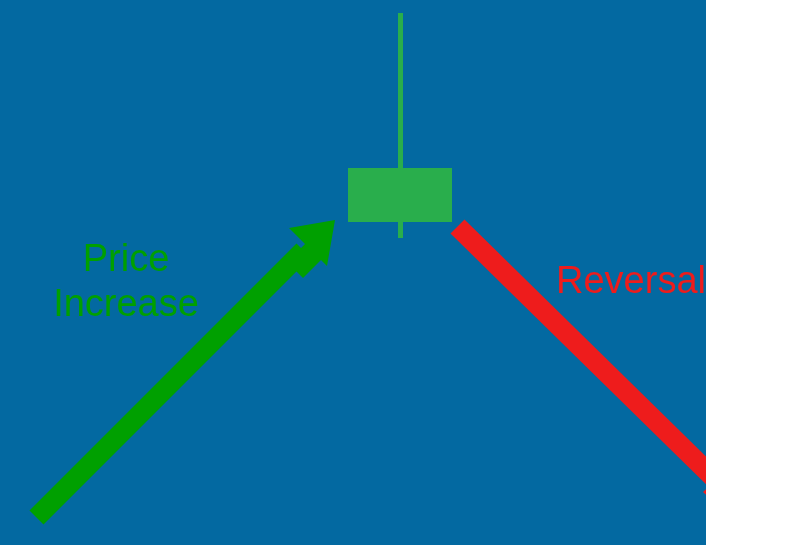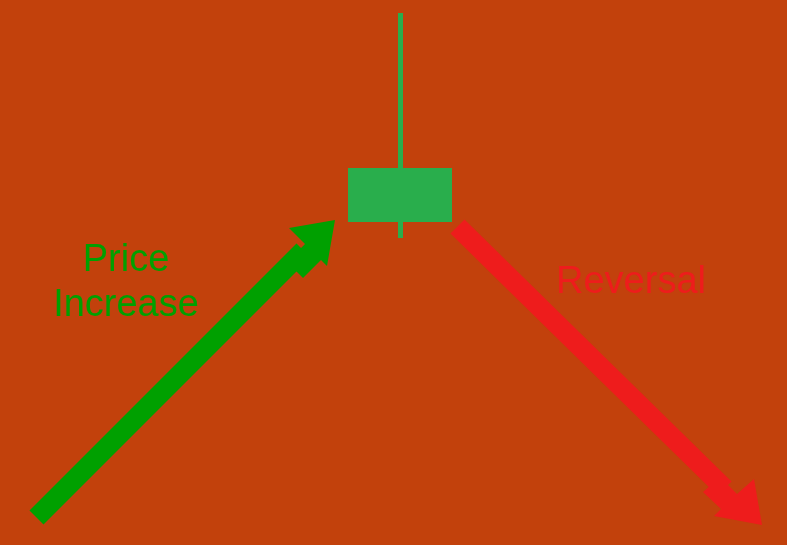--- a/index.html
+++ b/index.html
@@ -5,23 +5,23 @@
   html, body {
     margin: 0;
     padding: 0;
     background: #ffffff;
   }
   body {
     font-family: "Liberation Sans", sans-serif;
   }
   #diagram-root {
     position: relative;
-    width: 787px;
+    width: 706px;
     height: 545px;
-    background: #c2410c;
+    background: #0369a1;
     overflow: hidden;
   }
   #diagram-svg {
     display: block;
     width: 787px;
     height: 545px;
   }
   .label-text {
     font-family: "Liberation Sans", sans-serif;
     font-weight: 400;

